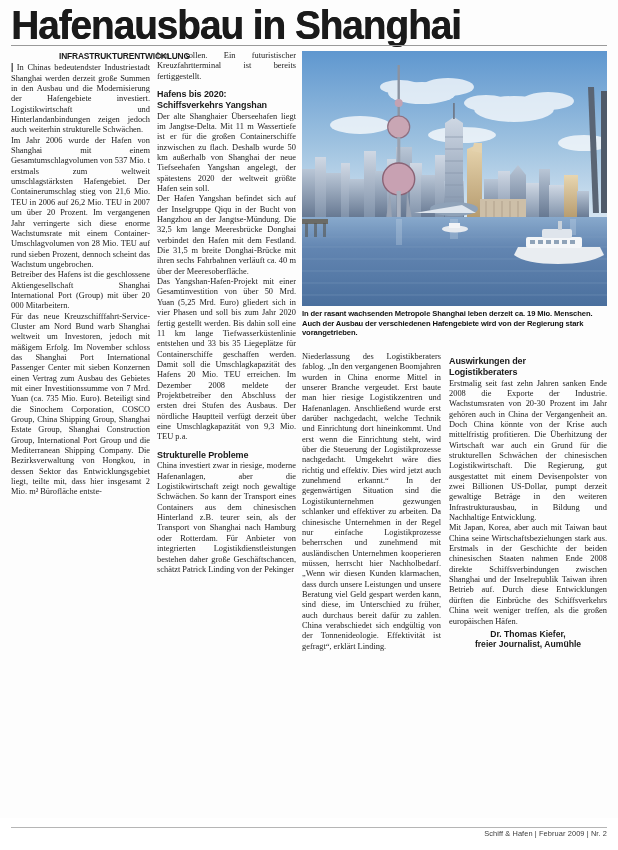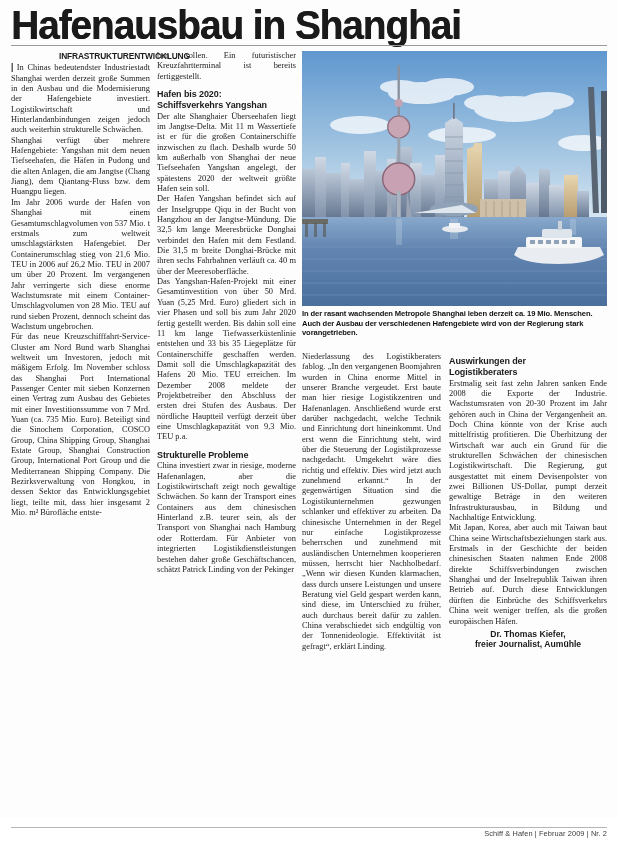--- a/index.html
+++ b/index.html
@@ -152,29 +152,29 @@
 
 <div class="page">
 
   <div class="headline-wrap">
     <div class="headline">Hafenausbau in Shanghai</div>
   </div>
   <div class="rule-top"></div>
 
   <div class="col col1">
     <p><span class="kicker">INFRASTRUKTURENTWICKLUNG |</span><span> In Chinas bedeutendster Industriestadt Shanghai werden derzeit große Summen in den Ausbau und die Modernisierung der Hafengebiete investiert. Logistikwirtschaft und Hinterlandanbindungen zeigen jedoch auch weiterhin strukturelle Schwächen.</span></p>
-    <p>Shanghai verfügt über mehrere Hafengebiete: Yangshan mit dem neuen Tiefseehafen, die Häfen in Pudong und die alten Anlagen, die am Jangtse (Chang Jiang), dem Qiantang-Fluss bzw. dem Huangpu liegen.</p>
     <p>Im Jahr 2006 wurde der Hafen von Shanghai mit einem Gesamtumschlagvolumen von 537 Mio. t erstmals zum weltweit umschlagstärksten Hafengebiet. Der Containerumschlag stieg von 21,6 Mio. TEU in 2006 auf 26,2 Mio. TEU in 2007 um über 20 Prozent. Im vergangenen Jahr verringerte sich diese enorme Wachstumsrate mit einem Container-Umschlagvolumen von 28 Mio. TEU auf rund sieben Prozent, dennoch scheint das Wachstum ungebrochen.</p>
+    <p>Betreiber des Hafens ist die geschlossene Aktiengesellschaft Shanghai International Port (Group) mit über 20 000 Mitarbeitern.</p>
     <p>Für das neue Kreuzschifffahrt-Service-Cluster am Nord Bund warb Shanghai weltweit um Investoren, jedoch mit mäßigem Erfolg. Im November schloss das Shanghai Port International Passenger Center mit sieben Konzernen einen Vertrag zum Ausbau des Gebietes mit einer Investitionssumme von 7 Mrd. Yuan (ca. 735 Mio. Euro). Beteiligt sind die Sinochem Corporation, COSCO Group, China Shipping Group, Shanghai Estate Group, Shanghai Construction Group, International Port Group und die Mediterranean Shipping Company. Die Bezirksverwaltung von Hongkou, in dessen Sektor das Entwicklungsgebiet liegt, teilte mit, dass hier insgesamt 2 Mio. m² Bürofläche entste-</p>
   </div>
 
   <div class="col col2">
     <p>hen sollen. Ein futuristischer Kreuzfahrtterminal ist bereits fertiggestellt.</p>
     <p class="subhead">
-      <span>Hafen bis 2020:</span><br>
+      <span>Hafens bis 2020:</span><br>
       <span>Schiffsverkehrs Yangshan</span>
     </p>
     <p>Der alte Shanghaier Überseehafen liegt im Jangtse-Delta. Mit 11 m Wassertiefe ist er für die großen Containerschiffe inzwischen zu flach. Deshalb wurde 50 km außerhalb von Shanghai der neue Tiefseehafen Yangshan angelegt, der spätestens 2020 der weltweit größte Hafen sein soll.</p>
     <p>Der Hafen Yangshan befindet sich auf der Inselgruppe Qiqu in der Bucht von Hangzhou an der Jangtse-Mündung. Die 32,5 km lange Meeresbrücke Donghai verbindet den Hafen mit dem Festland. Die 31,5 m breite Donghai-Brücke mit ihren sechs Fahrbahnen verläuft ca. 40 m über der Meeresoberfläche.</p>
     <p>Das Yangshan-Hafen-Projekt mit einer Gesamtinvestition von über 50 Mrd. Yuan (5,25 Mrd. Euro) gliedert sich in vier Phasen und soll bis zum Jahr 2020 fertig gestellt werden. Bis dahin soll eine 11 km lange Tiefwasserküstenlinie entstehen und 33 bis 35 Liegeplätze für Containerschiffe geschaffen werden. Damit soll die Umschlagkapazität des Hafens 20 Mio. TEU erreichen. Im Dezember 2008 meldete der Projektbetreiber den Abschluss der ersten drei Stufen des Ausbaus. Der nördliche Hauptteil verfügt derzeit über eine Umschlagkapazität von 9,3 Mio. TEU p.a.</p>
     <p class="subhead">Strukturelle Probleme</p>
     <p>China investiert zwar in riesige, moderne Hafenanlagen, aber die Logistikwirtschaft zeigt noch gewaltige Schwächen. So kann der Transport eines Containers aus dem chinesischen Hinterland z.B. teurer sein, als der Transport von Shanghai nach Hamburg oder Rotterdam. Für Anbieter von integrierten Logistikdienstleistungen bestehen daher große Geschäftschancen, schätzt Patrick Linding von der Pekinger</p>
   </div>
 
   <div class="photo">

